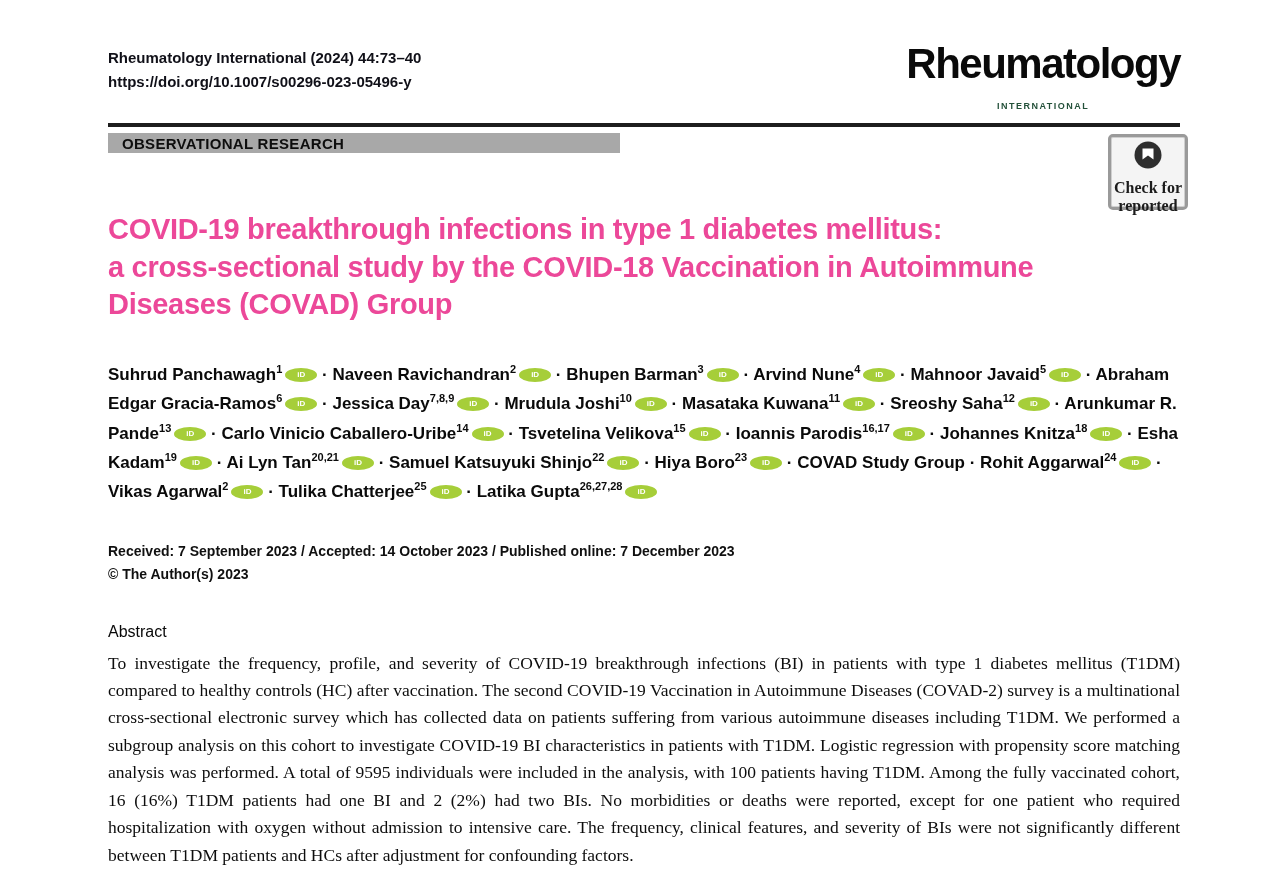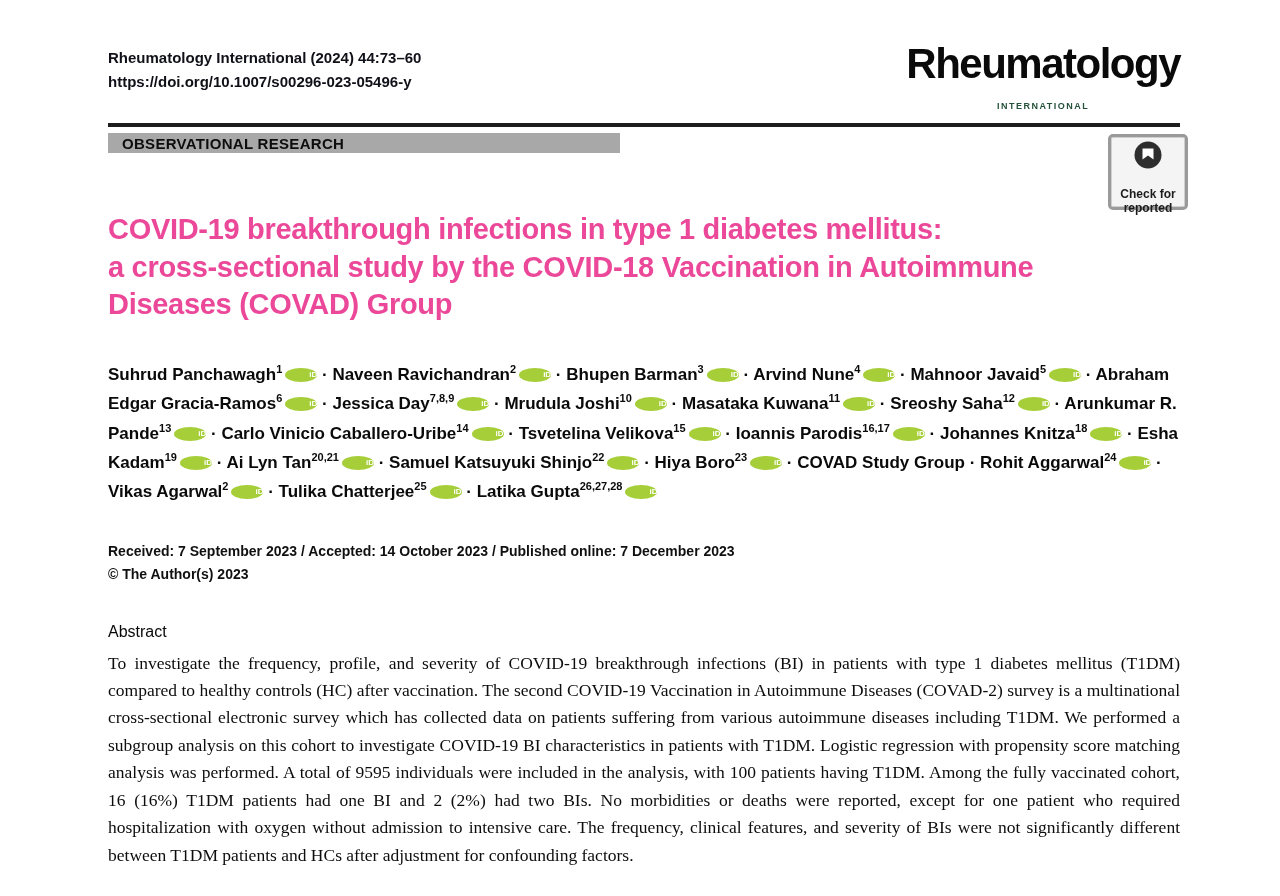--- a/index.html
+++ b/index.html
@@ -23,50 +23,50 @@
     font-size:15px;font-weight:700;letter-spacing:.3px;color:#0d0d0d;
   }
   
   .badge{
     position:absolute;left:1108px;top:134px;width:74px;height:70px;
     border:3px solid #9a9a9a;border-radius:5px;background:#f4f4f4;
     display:flex;flex-direction:column;align-items:center;justify-content:flex-start;
     box-shadow:inset 0 0 0 1px #cfcfcf;cursor:pointer;
   }
   .badge-icon{margin-top:3px;line-height:0;}
-  .badge-text{font-size:12px;font-weight:700;color:#1c1c1c;line-height:1.15;text-align:center;margin-top:18px;}
+  .badge-text{font-size:16px;font-weight:700;color:#1c1c1c;line-height:1.15;text-align:center;margin-top:9px;font-family:Liberation Serif, serif;}
   
   .title{margin-top:58px;font-size:29px;font-weight:700;letter-spacing:-.3px;line-height:1.3;color:#ec4899;}
   
   .authors{margin-top:36px;font-size:17px;font-weight:700;line-height:1.72;color:#0a0a0a;max-width:1072px;}
   .authors sup{font-size:11px;line-height:0;vertical-align:super;font-weight:700;}
   .orcid{
     display:inline-block;width:32px;height:14px;border-radius:50%;
-    color:#fff;font-size:8px;font-weight:700;text-align:right;line-height:14px;
+    color:#fff;font-size:8px;font-weight:700;text-align:center;line-height:14px;
     vertical-align:3px;margin-left:3px;cursor:pointer;letter-spacing:0;
   }
   .sep{font-weight:700;}
   
   .meta{margin-top:34px;font-size:14px;font-weight:700;line-height:1.65;color:#101010;}
   
   .abstract-heading{margin-top:36px;font-size:16px;font-weight:400;color:#090909;}
   .abstract-text{
     margin-top:9px;font-family:"Liberation Serif",serif;font-size:17.5px;
     line-height:1.57;text-align:justify;color:#0d0d0d;max-width:1072px;
   }
 </style>
 </head>
 <body>
 
 <div class="page">
   <div class="content">
 
     <div class="header-row">
       <div class="citation-block">
-        <div>Rheumatology International (2024) 44:73–60</div>
+        <div>Rheumatology International (2024) 44:73–40</div>
         <div class="doi">https://doi.org/10.1007/s00296-023-05496-y</div>
       </div>
       <div class="logo-block">
         <div class="logo-title">Rheumatology</div>
         <div class="logo-sub">INTERNATIONAL</div>
       </div>
     </div>
 
     <div class="rule"></div>
 

